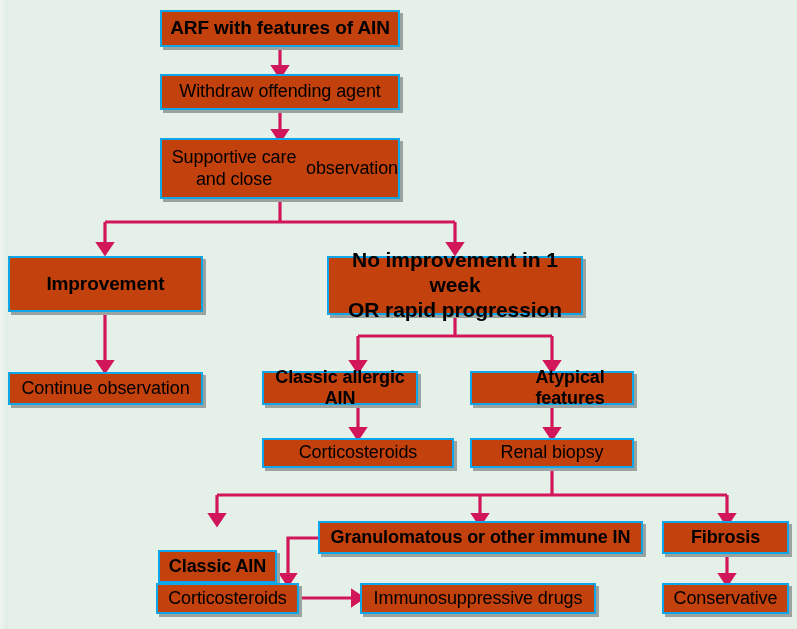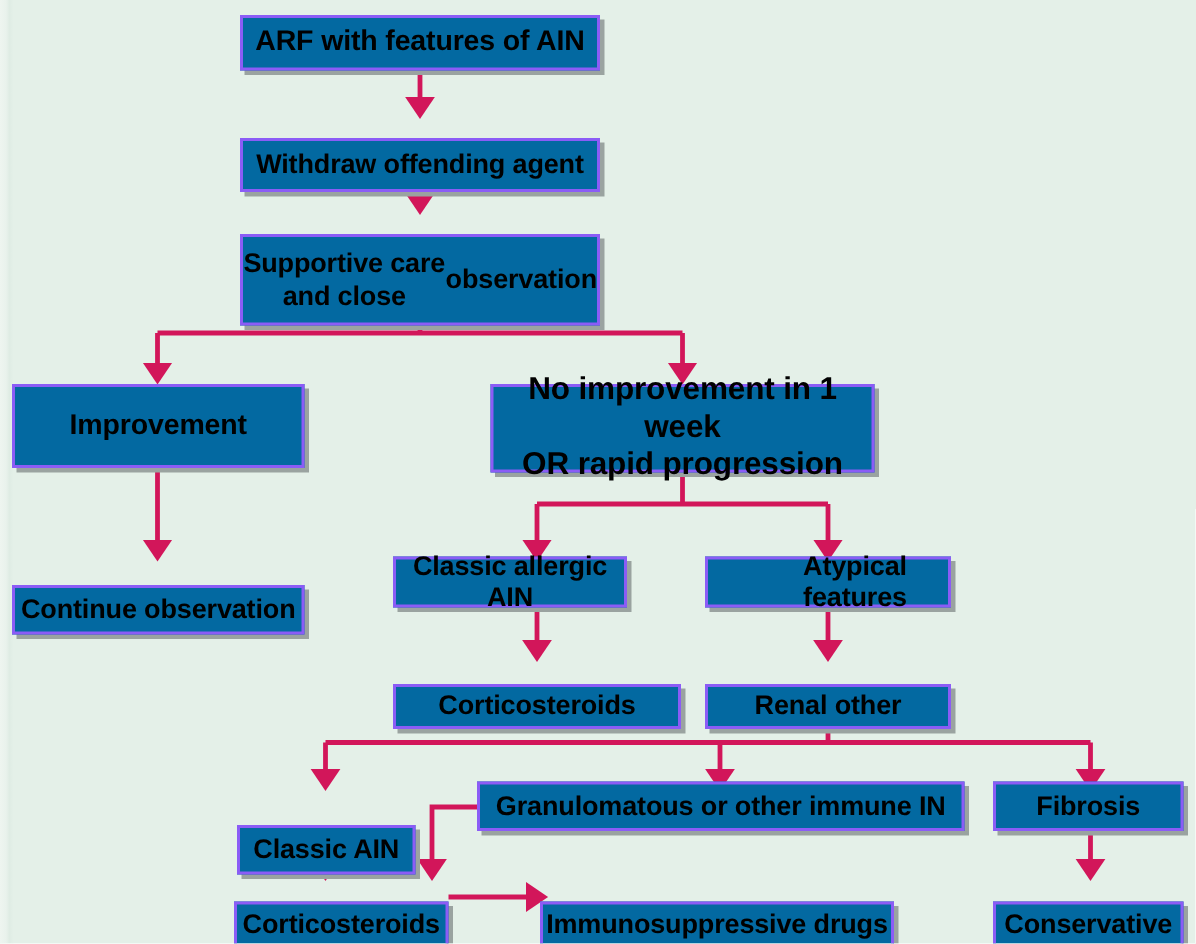--- a/index.html
+++ b/index.html
@@ -25,34 +25,34 @@
     pointer-events: none;
   }
   #connector-layer {
     position: absolute;
     left: 0; top: 0;
     width: 797px; height: 629px;
   }
   .node {
     position: absolute;
     box-sizing: border-box;
-    background: #0369a1;
-    border: 2px solid #8b5cf6;
+    background: #c2410c;
+    border: 2px solid #0ea5e9;
     box-shadow: 3px 3px 0 0 #9aa3a0;
     display: flex;
     align-items: center;
     justify-content: center;
     text-align: center;
     color: #000000;
     line-height: 1.18;
     letter-spacing: -0.1px;
     z-index: 3;
   }
   .node.bold { font-weight: bold; }
-  .node.plain { font-weight: bold; margin-top: 18px; }
+  .node.plain { font-weight: normal; }
 </style>
 </head>
 <body>
 
 <div id="canvas">
 
   <div id="left-strip"></div>
 
   <svg id="connector-layer" viewBox="0 0 797 629" width="797" height="629" xmlns="http://www.w3.org/2000/svg">
     <defs>
@@ -130,21 +130,21 @@
 
   <div class="node bold" style="left:470px; top:371px; width:164px; height:34px; font-size:18px;padding-left:36px;">
     <span>Atypical features</span>
   </div>
 
   <div class="node plain" style="left:262px; top:438px; width:192px; height:30px; font-size:18px;">
     <span>Corticosteroids</span>
   </div>
 
   <div class="node plain" style="left:470px; top:438px; width:164px; height:30px; font-size:18px;">
-    <span>Renal other</span>
+    <span>Renal biopsy</span>
   </div>
 
   <div class="node bold" style="left:158px; top:550px; width:119px; height:33px; font-size:18px;">
     <span>Classic AIN</span>
   </div>
 
   <div class="node bold" style="left:318px; top:521px; width:325px; height:33px; font-size:18px;text-align:center;">
     <span>Granulomatous or other immune IN</span>
   </div>
 

